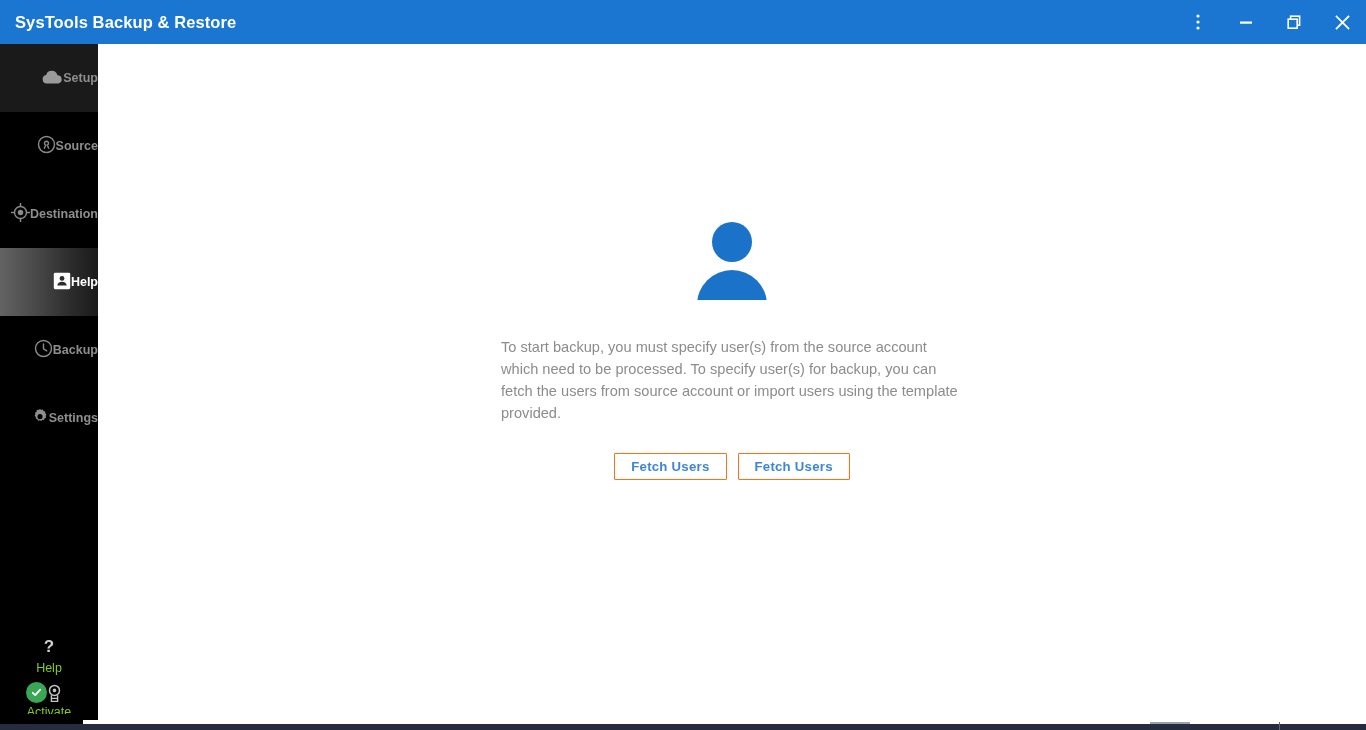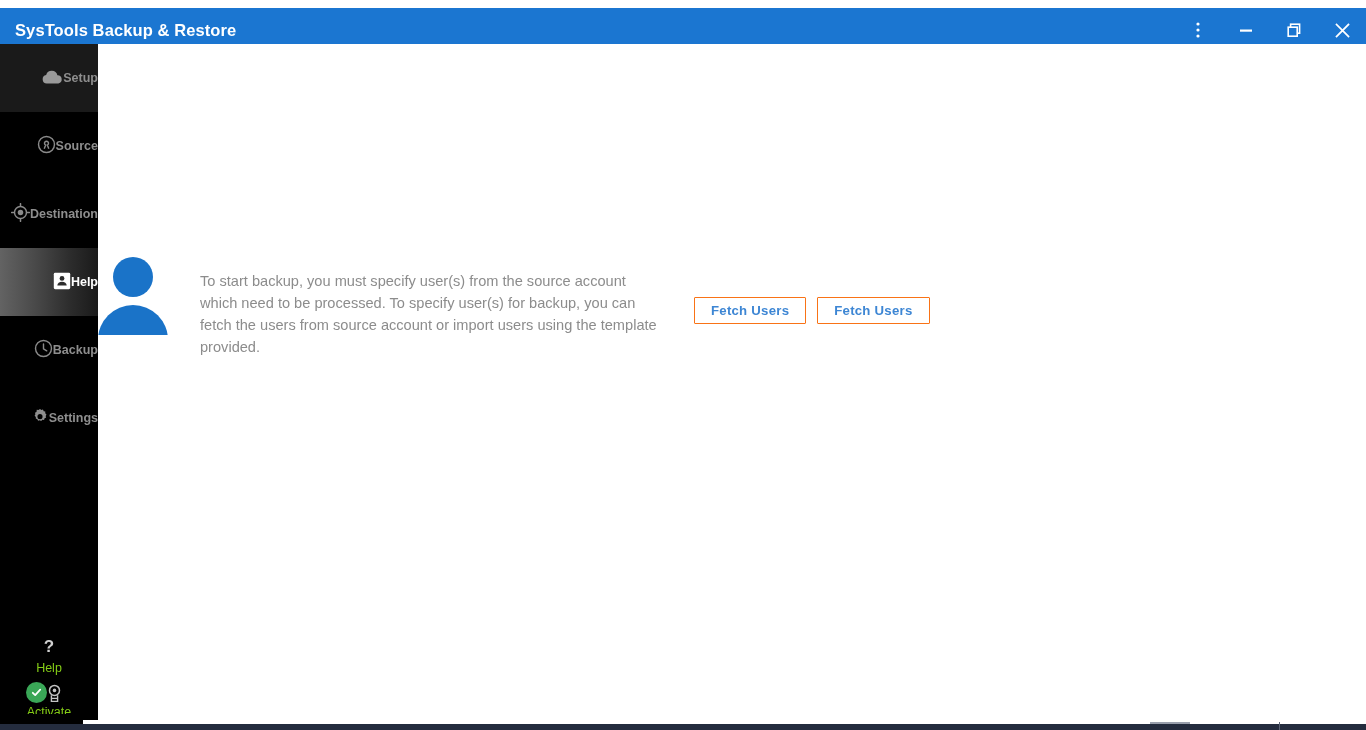--- a/index.html
+++ b/index.html
@@ -13,21 +13,21 @@
   #app {
     position: relative;
     width: 1366px;
     height: 730px;
     background: #ffffff;
   }
 
   
   .titlebar {
     position: absolute;
-    top: 8px; left: 0;
+    top: 0; left: 0;
     width: 1366px; height: 44px;
     background: #1b76d1;
     display: flex;
     align-items: center;
   }
   .title-text {
     color: #ffffff;
     font-size: 16.5px;
     font-weight: bold;
     letter-spacing: .1px;
@@ -167,26 +167,25 @@
   
   .content {
     position: absolute;
     left: 98px; top: 44px;
     width: 1268px; height: 676px;
     background: #ffffff;
   }
   .empty-state {
     position: absolute;
     left: 0;
-    top: 190px;
+    top: 178px;
     width: 100%;
     display: flex;
-    flex-direction: row;
-    align-items: center;
-    gap: 32px;
+    flex-direction: column;
+    align-items: center;
   }
   .person-icon {
     position: relative;
     width: 70px;
     height: 78px;
     overflow: hidden;
   }
   .person-head {
     position: absolute;
     left: 15px; top: 0;

